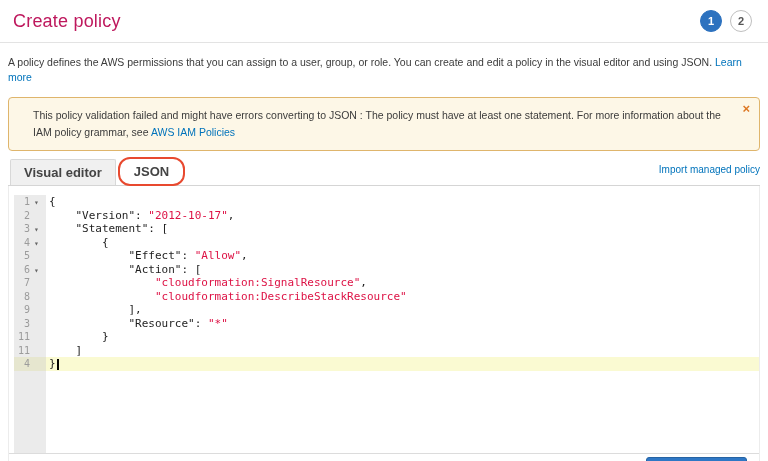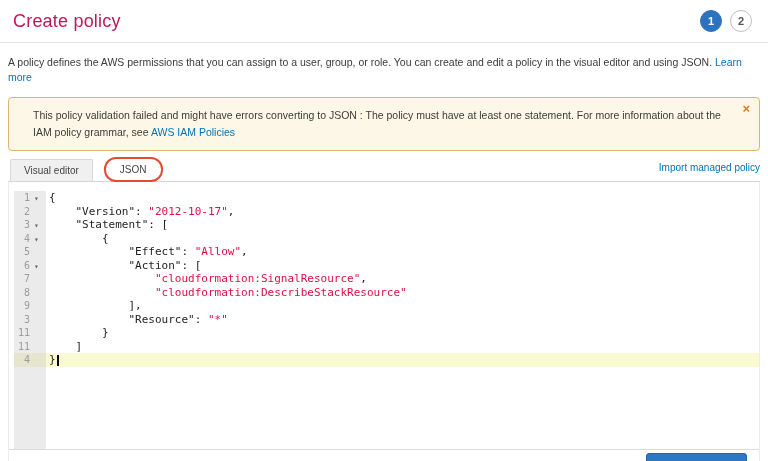--- a/index.html
+++ b/index.html
@@ -53,26 +53,26 @@
   }
 
   
   .tabbar {
     margin: 6px 8px 0 8px;
     display: flex; align-items: flex-end;
     border-bottom: 1px solid #d5d5d5;
     padding-left: 2px;
   }
   .tab {
-    font-size: 10px; font-weight: normal; color: #444;
+    font-size: 13px; font-weight: bold; color: #444;
     padding: 5px 13px; cursor: pointer;
     background: #f0f0f0;
     border: 1px solid #d8d8d8; border-bottom: none;
     border-radius: 2px 2px 0 0;
-    margin-right: 11px;
+    margin-right: 2px;
   }
   .tab.active {
     background: #fff;
     border: 2px solid var(--tab-highlight, #e8492f);
     border-radius: 12px;
     margin-bottom: -1px;
     padding: 5px 14px;
     position: relative; z-index: 2;
   }
   .import-link { margin-left: auto; font-size: 10px; align-self: center; padding-bottom: 3px; }

